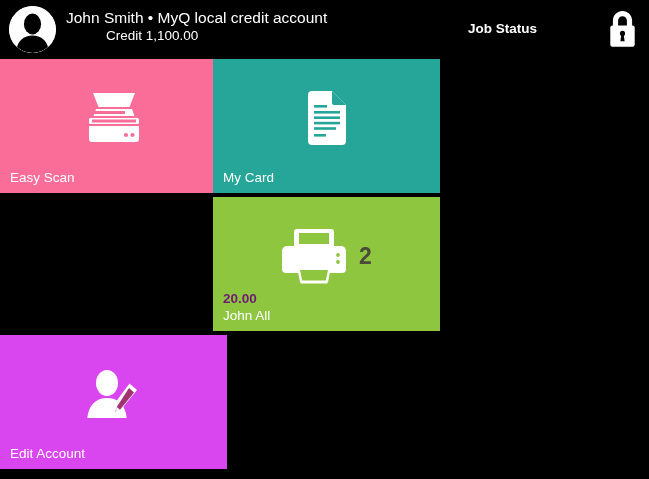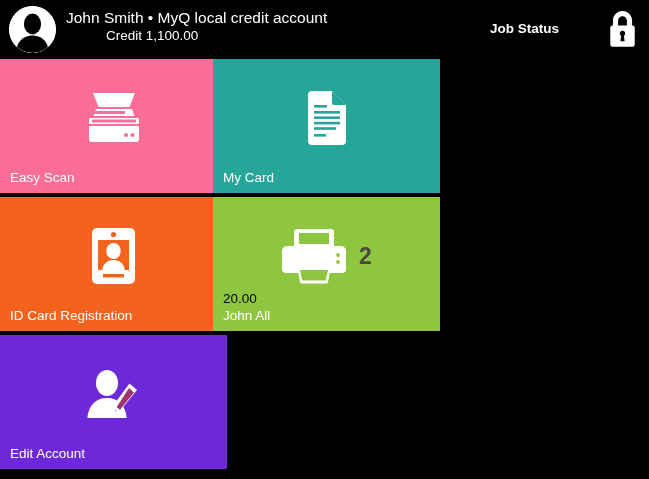--- a/index.html
+++ b/index.html
@@ -47,21 +47,21 @@
   #credit-line {
     font-size: 13.5px;
     font-weight: normal;
     line-height: 18px;
     white-space: nowrap;
     margin-left: 40px;
   }
 
   #job-status {
     position: absolute;
-    left: 490px; top: 21px;
+    left: 468px; top: 21px;
     font-size: 13.5px;
     font-weight: bold;
     white-space: nowrap;
   }
   #logout-icon {
     position: absolute;
     left: 606px; top: 9px;
     width: 33px; height: 40px;
   }
   #logout-icon svg { display: block; }
@@ -115,24 +115,24 @@
     font-size: 13.5px;
     line-height: 17px;
     white-space: nowrap;
     color: #ffffff;
   }
   .tile-price {
     position: absolute;
     left: 10px;
     bottom: 24px;
     font-size: 13.5px;
-    font-weight: normal;
+    font-weight: bold;
     line-height: 17px;
     white-space: nowrap;
-    color: #000000;
+    color: #701a75;
   }
 </style>
 </head>
 <body>
 
 <div id="header">
 
   <div id="avatar">
     <svg width="47" height="47" viewBox="0 0 47 47" aria-hidden="true">
       <circle cx="23.5" cy="23.5" r="23.5" fill="#ffffff"></circle>
@@ -185,52 +185,39 @@
         <rect x="11" y="22" width="26" height="2.6" fill="#26a599"></rect>
         <rect x="11" y="27.4" width="26" height="2.6" fill="#26a599"></rect>
         <rect x="11" y="32.8" width="26" height="2.6" fill="#26a599"></rect>
         <rect x="11" y="38.2" width="22" height="2.6" fill="#26a599"></rect>
         <rect x="11" y="45" width="12" height="2.6" fill="#26a599"></rect>
       </svg>
     </div>
     <div class="tile-label">My Card</div>
   </div>
 
-  <div class="tile col0 row1" style="background:#f4631e">
-    <div class="tile-icon">
-      <svg width="47" height="60" viewBox="0 0 47 60" aria-hidden="true">
-        <rect x="2" y="2" width="43" height="56" rx="5" fill="#ffffff"></rect>
-        <circle cx="23.5" cy="8.5" r="2.6" fill="#f4631e"></circle>
-        <rect x="8" y="14" width="31" height="30" fill="#f4631e"></rect>
-        <ellipse cx="23.5" cy="25" rx="7.2" ry="8" fill="#ffffff"></ellipse>
-        <path d="M23.5 34c-6.2 0-10.6 4.1-11.3 10h22.6c-0.7-5.9-5.1-10-11.3-10z" fill="#ffffff"></path>
-        <rect x="13" y="48" width="21" height="3.4" fill="#f4631e"></rect>
-      </svg>
-    </div>
-    <div class="tile-label">ID Card Registration</div>
-  </div>
 
   <div class="tile col1 row1" style="background:#8ec63f">
     <div class="tile-icon with-count">
       <svg width="66" height="58" viewBox="0 0 66 58" aria-hidden="true">
         <path d="M16 2h34a3 3 0 0 1 3 3v14H13V5a3 3 0 0 1 3-3z" fill="#ffffff"></path>
         <rect x="18" y="6" width="30" height="11" fill="#8ec63f"></rect>
         <path d="M6 19h54a5 5 0 0 1 5 5v18a4 4 0 0 1-4 4H5a4 4 0 0 1-4-4V24a5 5 0 0 1 5-5z" fill="#ffffff"></path>
         <circle cx="57" cy="28" r="1.9" fill="#8ec63f"></circle>
         <circle cx="57" cy="35" r="1.9" fill="#8ec63f"></circle>
         <path d="M16 40h34l-3 15a2 2 0 0 1-2 1.6H21a2 2 0 0 1-2-1.6z" fill="#ffffff"></path>
         <path d="M19 43h28l-2.2 10.6H21.2z" fill="#8ec63f"></path>
       </svg>
       <span class="tile-count">2</span>
     </div>
     <div class="tile-price">20.00</div>
     <div class="tile-label">John All</div>
   </div>
 
-  <div class="tile col0 row2" style="background:#6d28d9">
+  <div class="tile col0 row2" style="background:#d946ef">
     <div class="tile-icon">
       <svg width="62" height="58" viewBox="0 0 62 58" aria-hidden="true">
         <ellipse cx="24" cy="18" rx="11" ry="13" fill="#ffffff"></ellipse>
         <path d="M24 33c-11 0-18.5 7.3-19.7 20h39.4C42.5 40.3 35 33 24 33z" fill="#ffffff"></path>
         <path d="M46.5 18.5l7.5 6.5-18 22-8.4 2.6 2.1-8.7z" fill="#ffffff"></path>
         <path d="M46 23l5 4.4-14.6 18-4 1.3 1-4.2z" fill="#a03370"></path>
         <path d="M33.2 41.5l4.9 4.2-4.9 1.6z" fill="#ffffff"></path>
       </svg>
     </div>
     <div class="tile-label">Edit Account</div>

